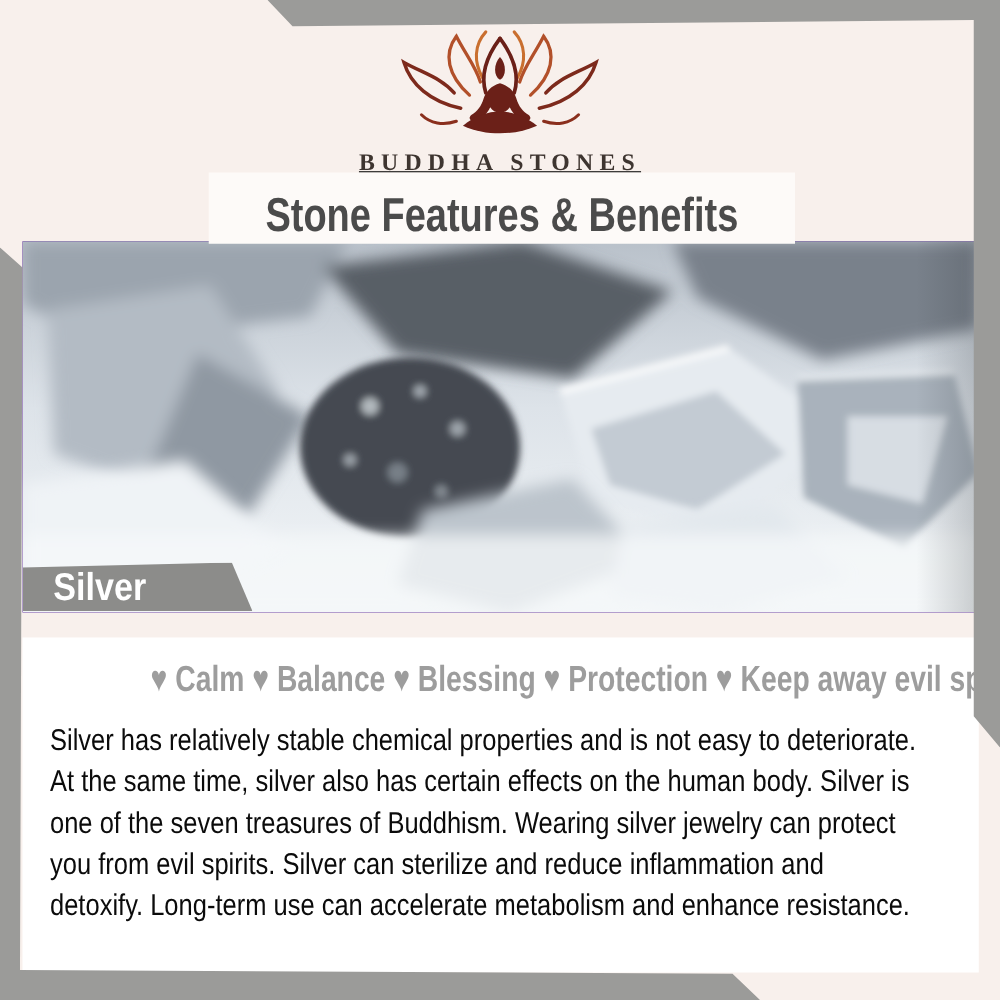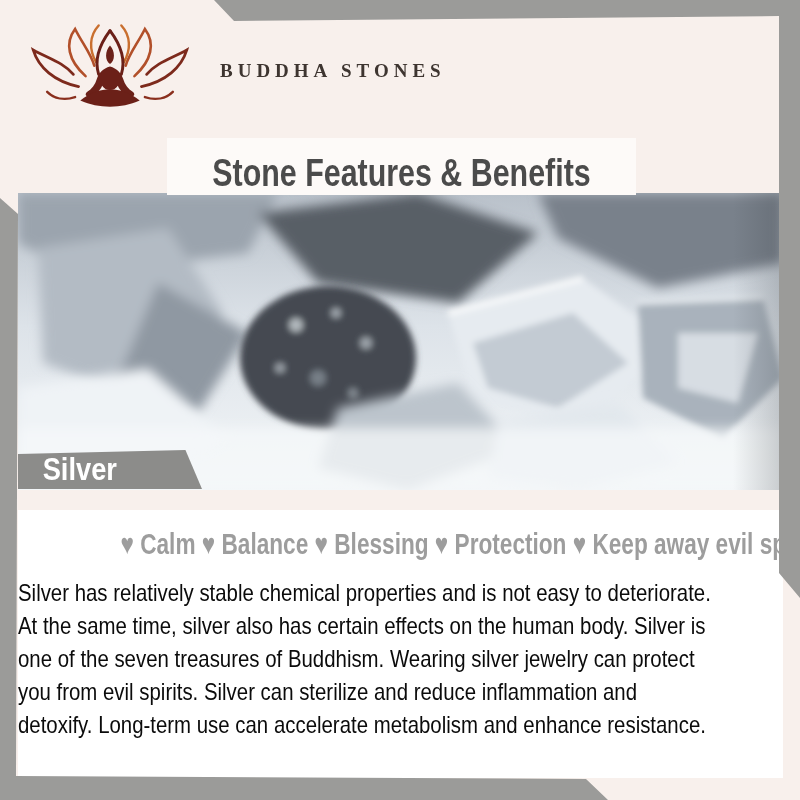--- a/index.html
+++ b/index.html
@@ -27,21 +27,21 @@
   .ribbon{position:absolute;inset:0;background:var(--ribbon-gray,#9b9b99);z-index:6;}
   .ribbon.top-right{
     clip-path:polygon(214px 0,800px 0,800px 598px,779px 573px,779px 16px,234px 21px);
   }
   .ribbon.bottom-left{
     clip-path:polygon(0 198px,18px 214px,16px 776px,586px 779px,608px 800px,0 800px);
   }
   
   .brand{
     position:absolute;top:22px;left:0;width:800px;
-    display:flex;flex-direction:row;align-items:center;z-index:2;
+    display:flex;flex-direction:column;align-items:center;z-index:2;text-decoration:underline;
   }
   .brand svg{display:block;}
   .brand-name{
     margin-top:2px;
     font-family:"Liberation Serif",serif;
     font-size:19px;letter-spacing:5px;color:#3e3530;font-weight:600;
     white-space:nowrap;
   }
   
   .title-band{
@@ -72,21 +72,21 @@
   
   .content{
     position:absolute;left:18px;top:510px;width:765px;height:268px;
     background:var(--panel-white,#fff);z-index:2;
   }
   .hearts{
     margin-top:18px;text-align:center;white-space:nowrap;
     color:var(--hearts-gray,#9d9d9d);font-weight:bold;font-size:29px;
   }
   .hearts > span{display:inline-block;transform:scaleX(.78);transform-origin:center;}
-  .desc{margin-top:15px;padding-left:0;}
+  .desc{margin-top:15px;padding-left:22px;}
   .desc .line{
     white-space:nowrap;font-size:24px;line-height:33px;
     color:var(--text-black,#0b0b0b);
     transform:scaleX(.85);transform-origin:left center;
   }
 </style>
 </head>
 <body>
 
 <div class="card">

